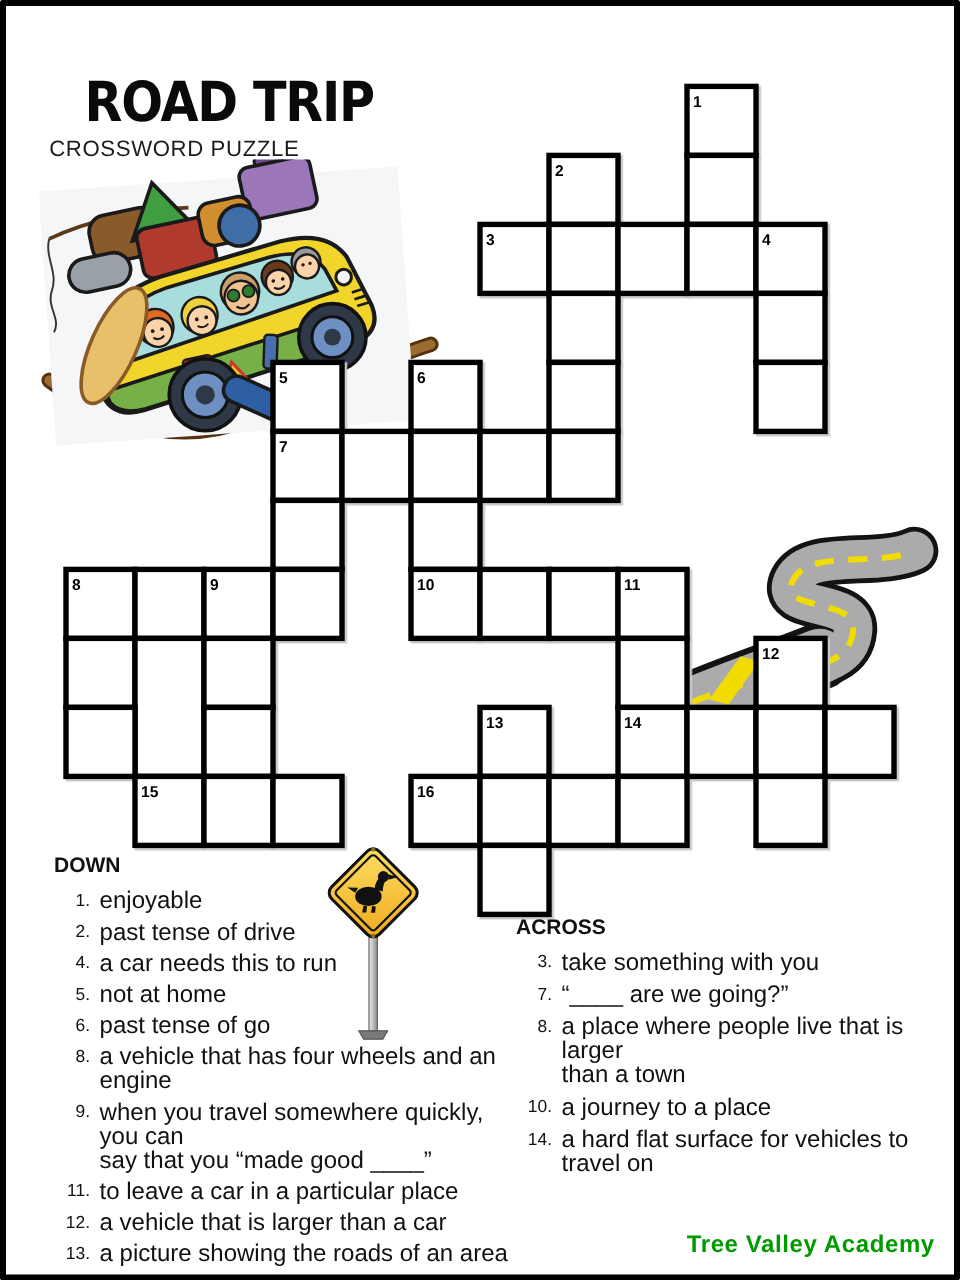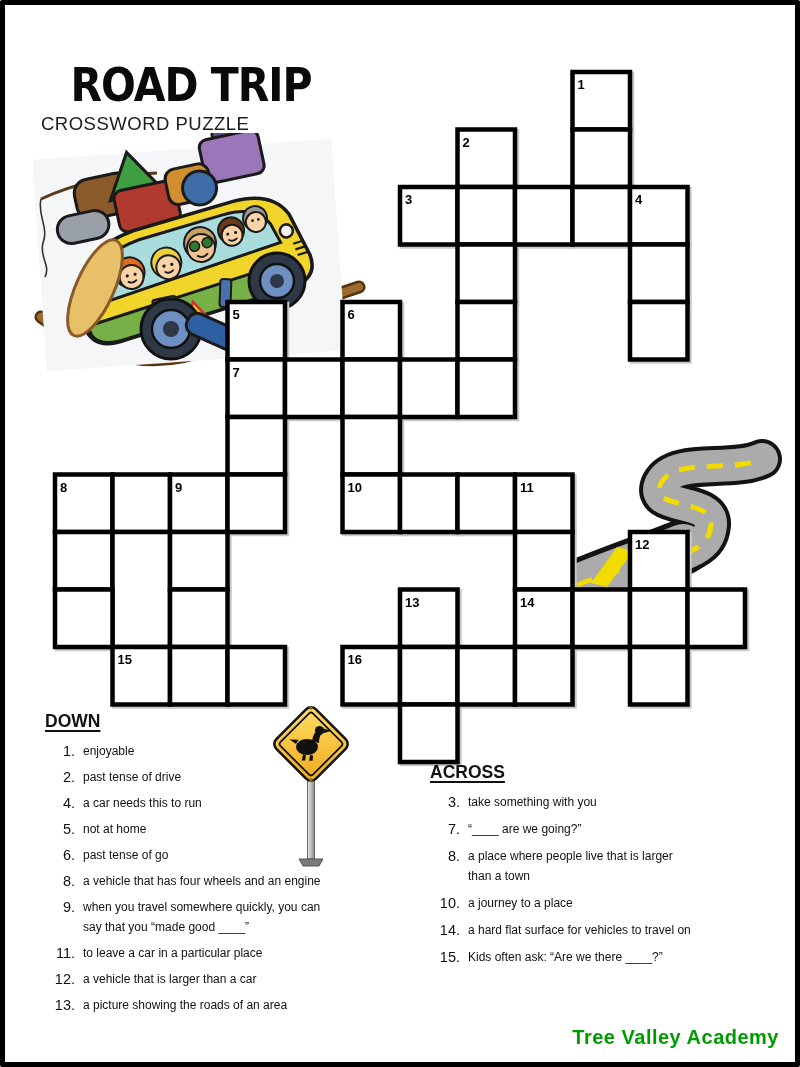--- a/index.html
+++ b/index.html
@@ -16,25 +16,25 @@
   
   #deco{left:0;top:0;z-index:1;}
   #van{left:28px;top:128px;z-index:2;}
   #grid{left:44px;top:61px;z-index:3;filter:drop-shadow(2px 2px 0 #c9c9c9);}
   #sign{left:253px;top:692px;z-index:4;}
   .cell{fill:#ffffff;stroke:#000;stroke-width:4.5;}
   .cellnum{font-family:"Liberation Sans",sans-serif;font-size:13px;font-weight:bold;fill:#000;}
   
   .clues{position:absolute;z-index:5;}
   .clues h2{margin:0;font-size:17.5px;font-weight:bold;
-            text-decoration:underline;text-decoration-thickness:2px;text-underline-offset:3px;}
+            text-decoration-thickness:2px;text-underline-offset:3px;}
   .clues ol{list-style:none;margin:9px 0 0 0;padding:0;}
   .clues li{display:flex;margin-bottom:6px;}
   .clues .num{flex:none;width:30px;text-align:right;padding-right:8px;font-size:14.5px;line-height:20px;}
-  .clues .txt{font-size:12px;line-height:20px;white-space:pre-line;}
+  .clues .txt{font-size:20px;line-height:20px;white-space:pre-line;}
   #down-clues{left:40px;top:706px;width:380px;}
   #across-clues{left:425px;top:757px;width:366px;}
   #across-clues li{margin-bottom:7px;}
   
   .footer{position:absolute;right:16px;bottom:13px;z-index:5;
           font-size:20px;font-weight:bold;color:#009b00;letter-spacing:.5px;}
 </style>
 </head>
 <body>
 
@@ -306,21 +306,17 @@
 than a town</span>
         </li>
         <li>
           <span class="num">10.</span>
           <span class="txt">a journey to a place</span>
         </li>
         <li>
           <span class="num">14.</span>
           <span class="txt">a hard flat surface for vehicles to travel on</span>
         </li>
-        <li>
-          <span class="num">15.</span>
-          <span class="txt">Kids often ask: “Are we there ____?”</span>
-        </li>
       </ol>
   </section>
 
   <div class="footer">Tree Valley Academy</div>
 </div>
 
 </body></html>

